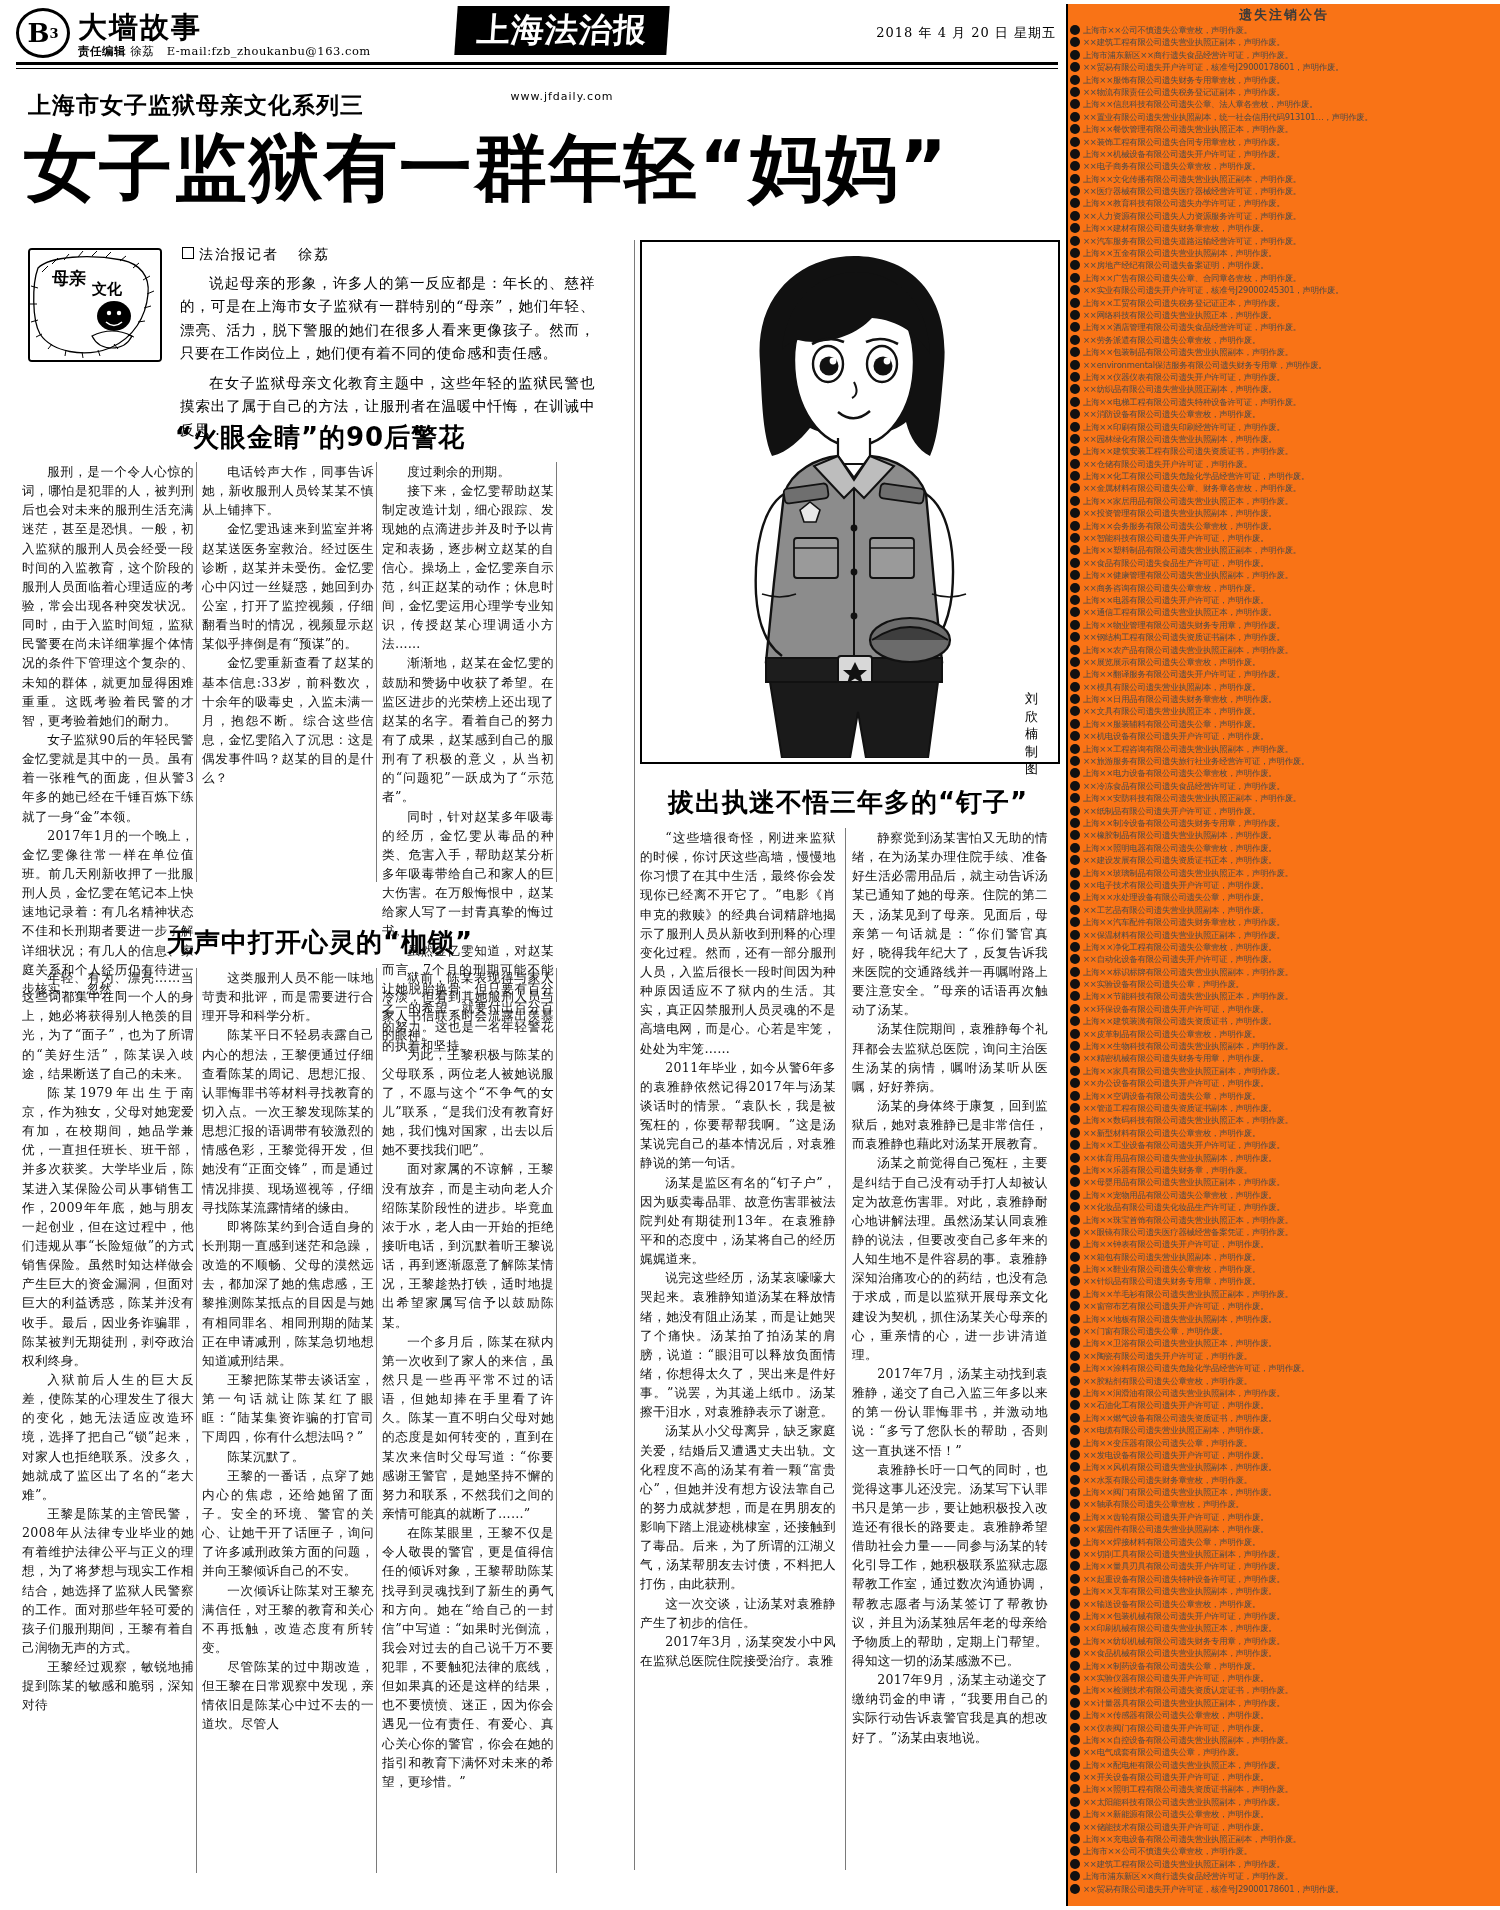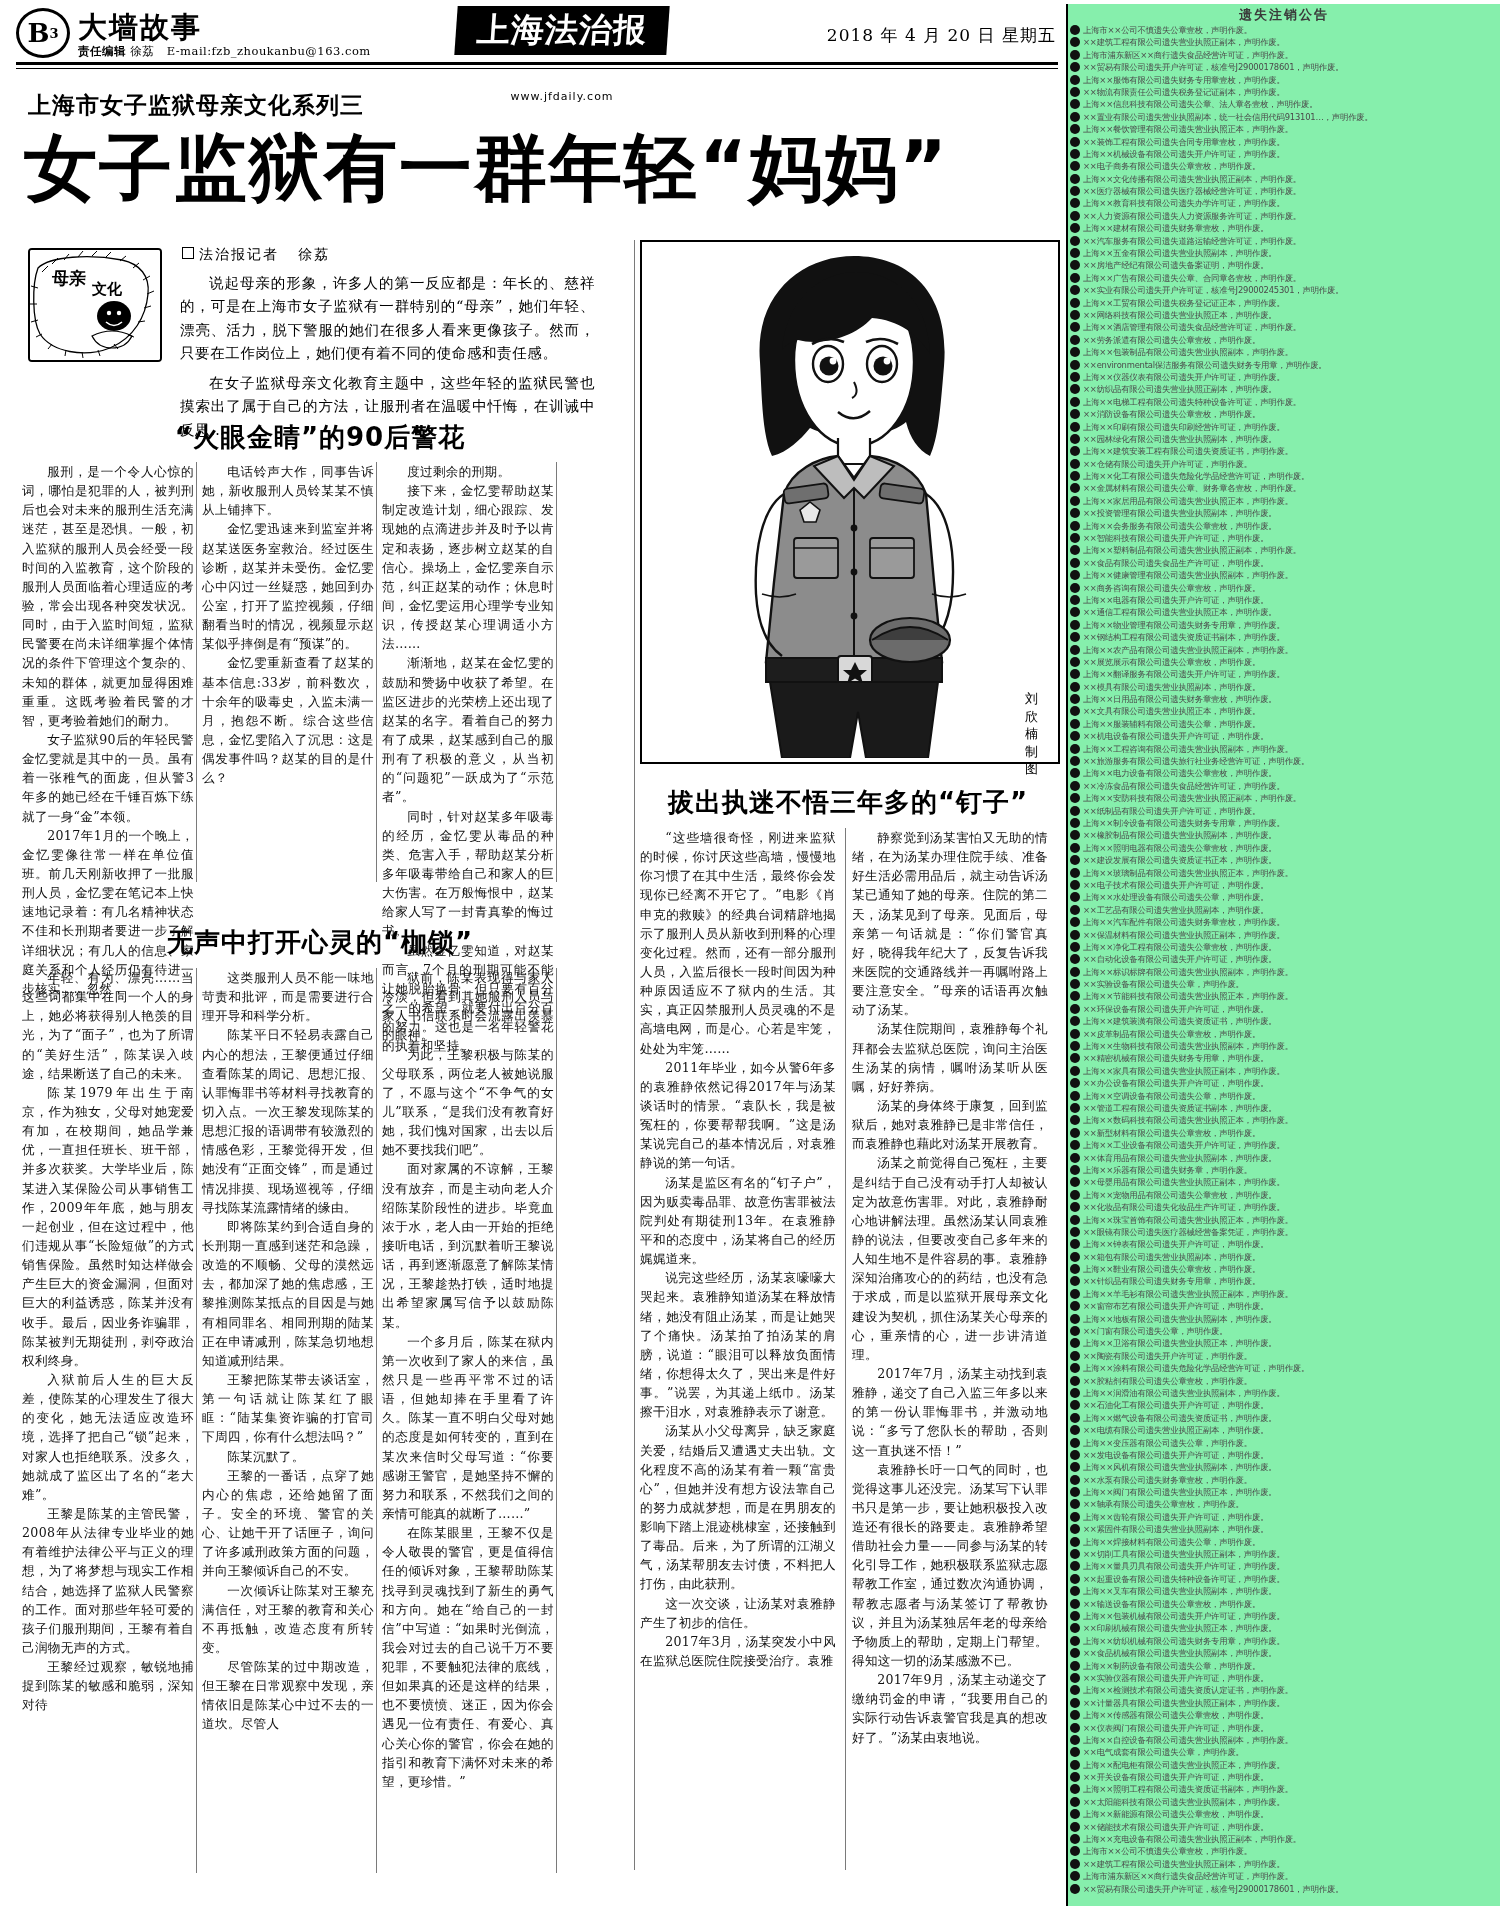--- a/index.html
+++ b/index.html
@@ -79,21 +79,21 @@
     width: 212px;
     text-align: center;
     font-family: "DejaVu Sans", sans-serif;
     font-size: 11px;
     letter-spacing: 1px;
     margin-top: 42px;
   }
   .date-line {
     position: absolute;
     right: 0; top: 18px;
-    font-size: 17px;
+    font-size: 13px;
     letter-spacing: 1px;
     white-space: nowrap;
   }
   .masthead-rule {
     position: absolute;
     left: 16px; top: 62px;
     width: 1042px;
     border-top: 3px solid #000;
     border-bottom: 1px solid #000;
     height: 3px;
@@ -216,21 +216,21 @@
     position: absolute;
     border-left: 1px solid #7a7a7a;
   }
 
   
   .strip {
     position: absolute;
     left: 1066px; top: 4px;
     width: 432px; height: 1902px;
     border-left: 2px solid #000;
-    background: #86efac;
+    background: #f97316;
     overflow: hidden;
   }
   .strip-title {
     position: absolute;
     left: 0; top: 2px; width: 432px;
     text-align: center;
     font-family: "DejaVu Sans", sans-serif;
     font-weight: bold;
     font-size: 13px;
     letter-spacing: 2px;

